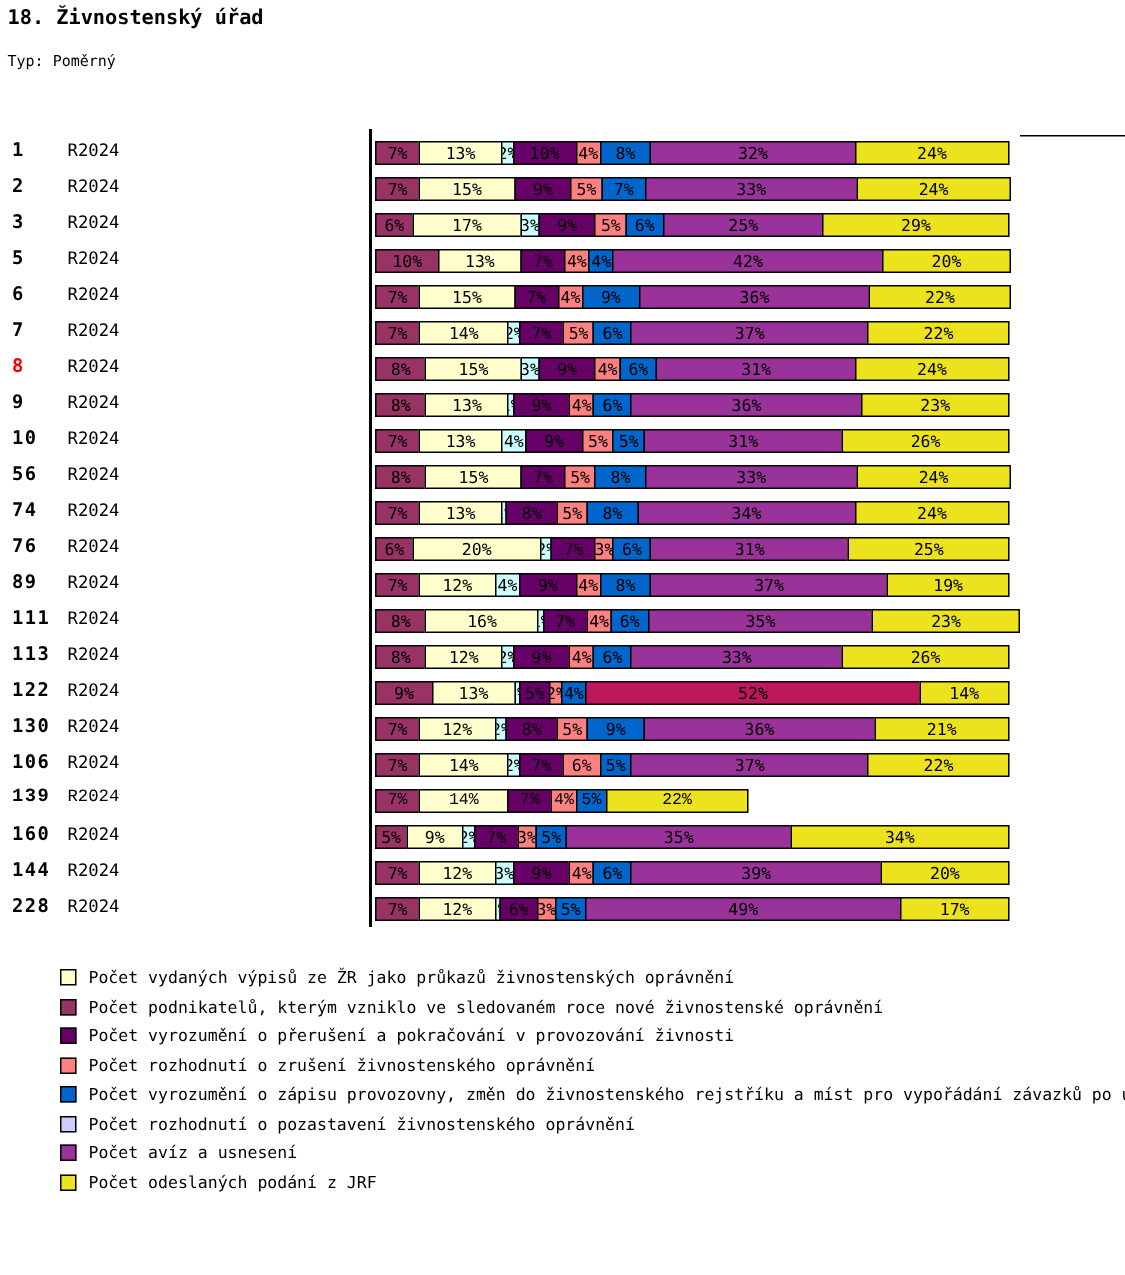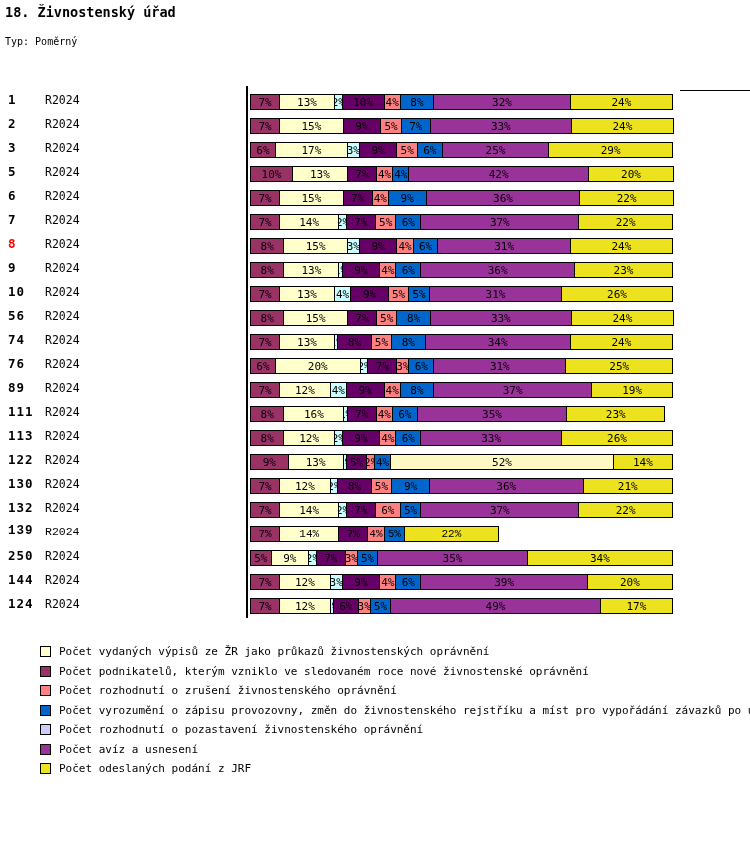--- a/index.html
+++ b/index.html
@@ -415,21 +415,21 @@
           </div>
         </div>
       </div>
       <div class="row" style="top: 312px;">
         <div class="row-num">111</div>
         <div class="row-period">R2024</div>
         <div class="bar">
           <div class="seg" style="width: 34.4px; background: rgb(153, 51, 102);">
             <span>8%</span>
           </div>
-          <div class="seg" style="width: 61px; background: rgb(255, 255, 204);">
+          <div class="seg" style="width: 76px; background: rgb(255, 255, 204);">
             <span>16%</span>
           </div>
           <div class="seg" style="width: 4.3px; background: rgb(204, 255, 255);">
             <span>1%</span>
           </div>
           <div class="seg" style="width: 30.1px; background: rgb(102, 0, 102);">
             <span>7%</span>
           </div>
           <div class="seg" style="width: 17.2px; background: rgb(255, 128, 128);">
             <span>4%</span>
@@ -490,21 +490,21 @@
           </div>
           <div class="seg" style="width: 21.5px; background: rgb(102, 0, 102);">
             <span>5%</span>
           </div>
           <div class="seg" style="width: 8.6px; background: rgb(255, 128, 128);">
             <span>2%</span>
           </div>
           <div class="seg" style="width: 17.2px; background: rgb(0, 102, 204);">
             <span>4%</span>
           </div>
-          <div class="seg" style="width: 223.6px; background: #fef9c3;">
+          <div class="seg" style="width: 223.6px; background: #be185d;">
             <span>52%</span>
           </div>
           <div class="seg" style="width: 60.2px; background: rgb(237, 226, 30);">
             <span>14%</span>
           </div>
         </div>
       </div>
       <div class="row" style="top: 384px;">
         <div class="row-num">130</div>
         <div class="row-period">R2024</div>
@@ -529,21 +529,21 @@
           </div>
           <div class="seg" style="width: 154.8px; background: rgb(153, 51, 153);">
             <span>36%</span>
           </div>
           <div class="seg" style="width: 90.3px; background: rgb(237, 226, 30);">
             <span>21%</span>
           </div>
         </div>
       </div>
       <div class="row" style="top: 408px;">
-        <div class="row-num">132</div>
+        <div class="row-num">106</div>
         <div class="row-period">R2024</div>
         <div class="bar">
           <div class="seg" style="width: 30.1px; background: rgb(153, 51, 102);">
             <span>7%</span>
           </div>
           <div class="seg" style="width: 60.2px; background: rgb(255, 255, 204);">
             <span>14%</span>
           </div>
           <div class="seg" style="width: 8.6px; background: rgb(204, 255, 255);">
             <span>2%</span>
@@ -583,21 +583,21 @@
           </div>
           <div class="seg" style="width: 21.5px; background: rgb(0, 102, 204);">
             <span>5%</span>
           </div>
           <div class="seg" style="width: 94.6px; background: rgb(237, 226, 30);">
             <span>22%</span>
           </div>
         </div>
       </div>
       <div class="row" style="top: 456px;">
-        <div class="row-num">250</div>
+        <div class="row-num">160</div>
         <div class="row-period">R2024</div>
         <div class="bar">
           <div class="seg" style="width: 21.5px; background: rgb(153, 51, 102);">
             <span>5%</span>
           </div>
           <div class="seg" style="width: 38.7px; background: rgb(255, 255, 204);">
             <span>9%</span>
           </div>
           <div class="seg" style="width: 8.6px; background: rgb(204, 255, 255);">
             <span>2%</span>
@@ -643,21 +643,21 @@
           </div>
           <div class="seg" style="width: 167.7px; background: rgb(153, 51, 153);">
             <span>39%</span>
           </div>
           <div class="seg" style="width: 86px; background: rgb(237, 226, 30);">
             <span>20%</span>
           </div>
         </div>
       </div>
       <div class="row" style="top: 504px;">
-        <div class="row-num">124</div>
+        <div class="row-num">228</div>
         <div class="row-period">R2024</div>
         <div class="bar">
           <div class="seg" style="width: 30.1px; background: rgb(153, 51, 102);">
             <span>7%</span>
           </div>
           <div class="seg" style="width: 51.6px; background: rgb(255, 255, 204);">
             <span>12%</span>
           </div>
           <div class="seg" style="width: 4.3px; background: rgb(204, 255, 255);">
             <span>1%</span>
@@ -684,20 +684,24 @@
   <div id="legend" class="legend">
       <div class="legend-item">
         <span class="swatch" style="background: rgb(255, 255, 204);"></span>
         <span class="legend-label">Počet vydaných výpisů ze ŽR jako průkazů živnostenských oprávnění</span>
       </div>
       <div class="legend-item">
         <span class="swatch" style="background: rgb(153, 51, 102);"></span>
         <span class="legend-label">Počet podnikatelů, kterým vzniklo ve sledovaném roce nové živnostenské oprávnění</span>
       </div>
       <div class="legend-item">
+        <span class="swatch" style="background: rgb(102, 0, 102);"></span>
+        <span class="legend-label">Počet vyrozumění o přerušení a pokračování v provozování živnosti</span>
+      </div>
+      <div class="legend-item">
         <span class="swatch" style="background: rgb(255, 128, 128);"></span>
         <span class="legend-label">Počet rozhodnutí o zrušení živnostenského oprávnění</span>
       </div>
       <div class="legend-item">
         <span class="swatch" style="background: rgb(0, 102, 204);"></span>
         <span class="legend-label">Počet vyrozumění o zápisu provozovny, změn do živnostenského rejstříku a míst pro vypořádání závazků po ukončení pr</span>
       </div>
       <div class="legend-item">
         <span class="swatch" style="background: rgb(204, 204, 255);"></span>
         <span class="legend-label">Počet rozhodnutí o pozastavení živnostenského oprávnění</span>

